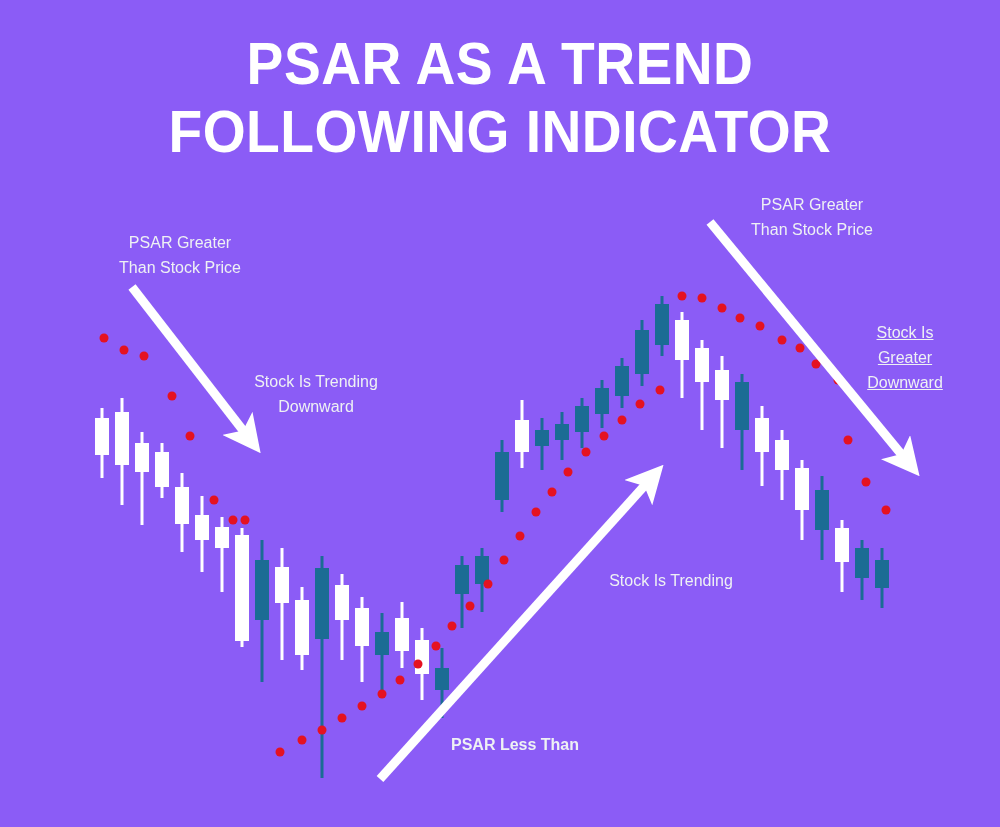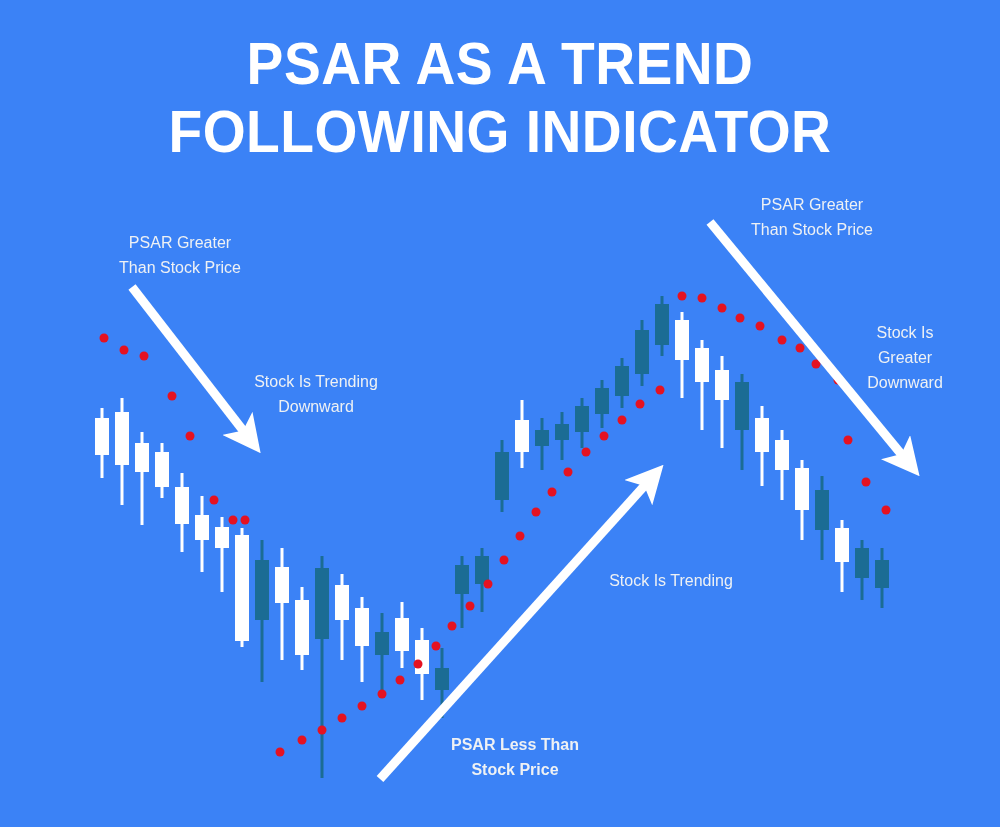--- a/index.html
+++ b/index.html
@@ -4,21 +4,21 @@
 <style>
   html, body {
     margin: 0;
     padding: 0;
     background: #2b333c;
   }
   #page {
     position: relative;
     width: 1000px;
     height: 827px;
-    background: #3b82f6;
+    background: #8b5cf6;
     overflow: hidden;
     font-family: "Liberation Sans", sans-serif;
   }
   #title {
     position: absolute;
     left: 0;
     top: 30px;
     width: 1000px;
     text-align: center;
     color: #ffffff;
@@ -282,27 +282,26 @@
         <span class="aline">Than Stock Price</span>
       </div>
       <div class="annotation" style="left: 316px; top: 369px; transform: translateX(-50%);">
         <span class="aline">Stock Is Trending</span>
         <span class="aline">Downward</span>
       </div>
       <div class="annotation" style="left: 812px; top: 192px; transform: translateX(-50%);">
         <span class="aline">PSAR Greater</span>
         <span class="aline">Than Stock Price</span>
       </div>
-      <div class="annotation" style="left: 905px; top: 320px; transform: translateX(-50%);">
+      <div class="annotation" style="left: 905px; top: 320px; transform: translateX(-50%); text-decoration: underline;">
         <span class="aline">Stock Is</span>
         <span class="aline">Greater</span>
         <span class="aline">Downward</span>
       </div>
       <div class="annotation" style="left: 671px; top: 568px; transform: translateX(-50%);">
         <span class="aline">Stock Is Trending</span>
       </div>
       <div class="annotation" style="left: 515px; top: 732px; transform: translateX(-50%); font-weight: bold;">
         <span class="aline">PSAR Less Than</span>
-        <span class="aline">Stock Price</span>
       </div>
     </div>
 
 </div>
 
 </body></html>

